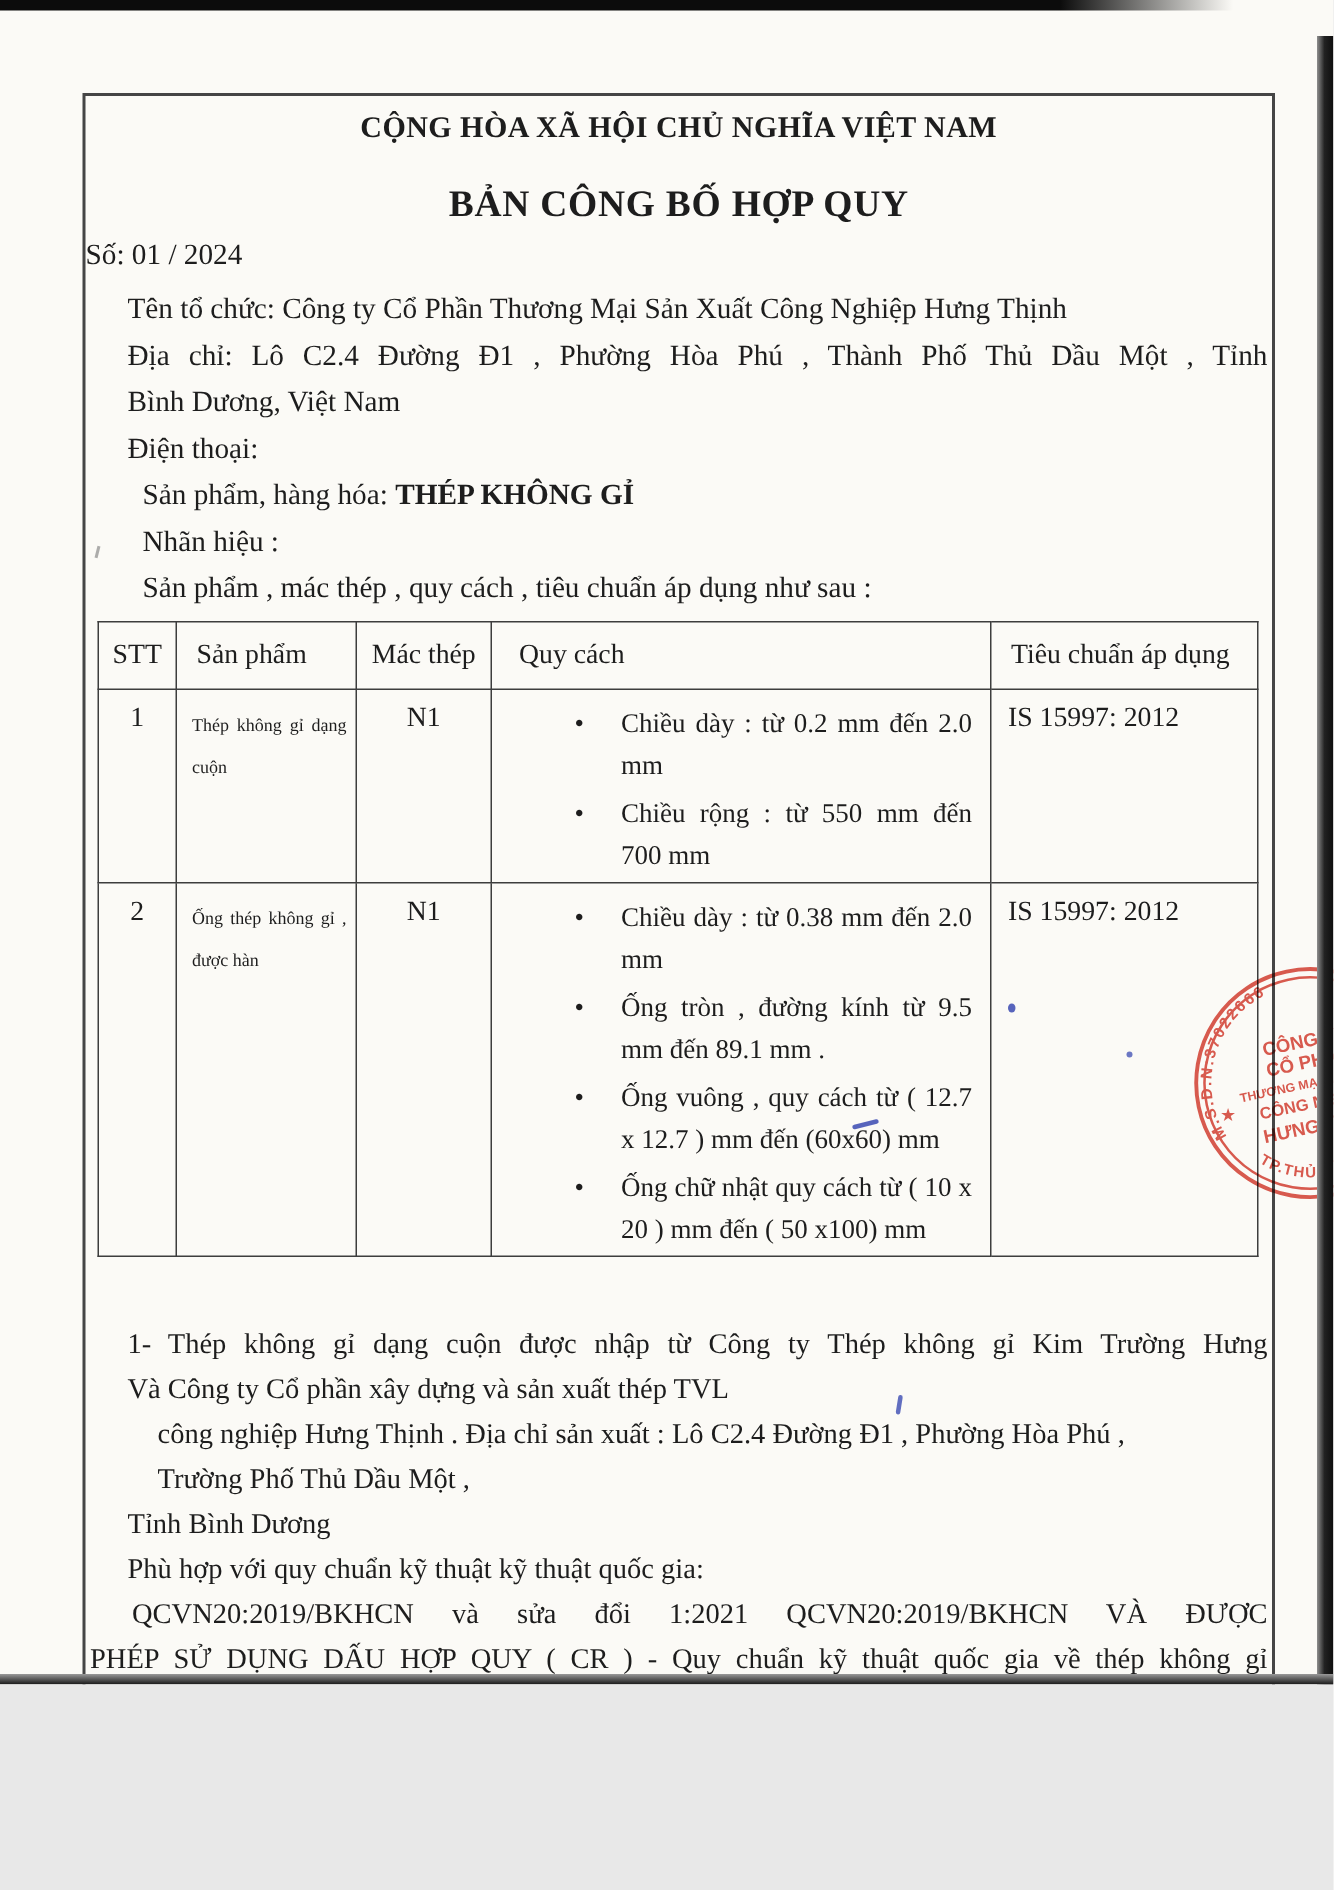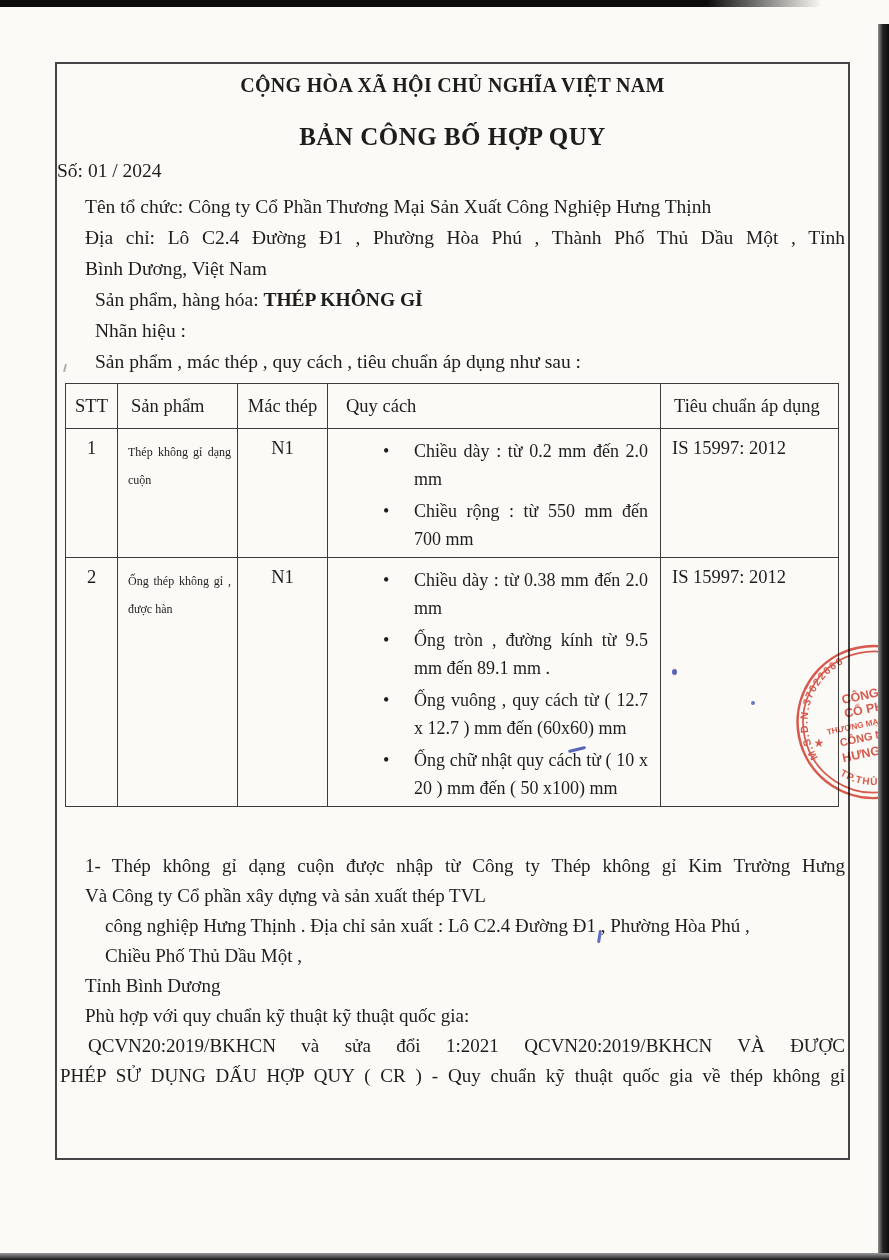--- a/index.html
+++ b/index.html
@@ -1,17 +1,17 @@
 <!DOCTYPE html>
 <html><head>
 <meta charset="utf-8">
 <style>
   html,body { margin:0; padding:0; background:#e8e8e8; }
   .page {
-    position:relative; width:889px; height:1260px;
+    position:relative; width:889px; height:1123px;
     background:#fbfaf6; overflow:hidden;
     font-family:"Liberation Serif", serif; color:#1d1d1d;
   }
   
   .edge-top { position:absolute; left:0; top:0; width:822px; height:7px; z-index:20;
     background:linear-gradient(to right,#0c0c0c 86%, rgba(12,12,12,0)); }
   .edge-right { position:absolute; right:0; top:24px; width:11px; height:1236px; z-index:20;
     background:linear-gradient(to right,#8e8e8e,#222 45%,#0d0d0d); }
   .edge-bottom { position:absolute; left:0; bottom:0; width:100%; height:7px; z-index:20;
     background:linear-gradient(to bottom,#9a9a9a,#161616); }
@@ -88,20 +88,21 @@
 
     <div class="nat">CỘNG HÒA XÃ HỘI CHỦ NGHĨA VIỆT NAM</div>
 
     <div class="title">BẢN CÔNG BỐ HỢP QUY</div>
     <div class="docnum">Số: 01 / 2024</div>
 
     <div class="paras">
       <div class="para">Tên tổ chức: Công ty Cổ Phần Thương Mại Sản Xuất Công Nghiệp Hưng Thịnh</div>
       <div class="para stretch">Địa chỉ: Lô C2.4 Đường Đ1 , Phường Hòa Phú , Thành Phố Thủ Dầu Một , Tỉnh</div>
       <div class="para">Bình Dương, Việt Nam</div>
+      <div class="para">Điện thoại:</div>
       <div class="para ind">
         <span>Sản phẩm, hàng hóa:</span>
         <b>THÉP KHÔNG GỈ</b>
       </div>
       <div class="para ind">Nhãn hiệu :</div>
       <div class="para ind">Sản phẩm , mác thép , quy cách , tiêu chuẩn áp dụng như sau :</div>
     </div>
 
     <table class="spec">
       <colgroup>
@@ -165,21 +166,21 @@
       </tr>
     </tbody>
       </table>
 
     <div class="notes">
       <div class="nline stretch">
         <span class="nmark">1-</span><span>Thép không gỉ dạng cuộn được nhập từ Công ty Thép không gỉ Kim Trường Hưng</span>
       </div>
       <div class="nline">Và Công ty Cổ phần xây dựng và sản xuất thép TVL</div>
       <div class="nline indent20">công nghiệp Hưng Thịnh . Địa chỉ sản xuất : Lô C2.4 Đường Đ1 , Phường Hòa Phú ,</div>
-      <div class="nline indent20">Chiều Phố Thủ Dầu Một ,</div>
+      <div class="nline indent20">Trường Phố Thủ Dầu Một ,</div>
       <div class="nline">Tỉnh Bình Dương</div>
       <div class="nline">Phù hợp với quy chuẩn kỹ thuật kỹ thuật quốc gia:</div>
       <div class="nline stretch qcvn1">QCVN20:2019/BKHCN và sửa đổi 1:2021 QCVN20:2019/BKHCN VÀ ĐƯỢC</div>
       <div class="nline stretch qcvn2">PHÉP SỬ DỤNG DẤU HỢP QUY ( CR ) - Quy chuẩn kỹ thuật quốc gia về thép không gỉ</div>
     </div>
 
   </div>
 
   <div class="stamp">
     <svg width="180" height="172" viewBox="-90 -86 180 172">

